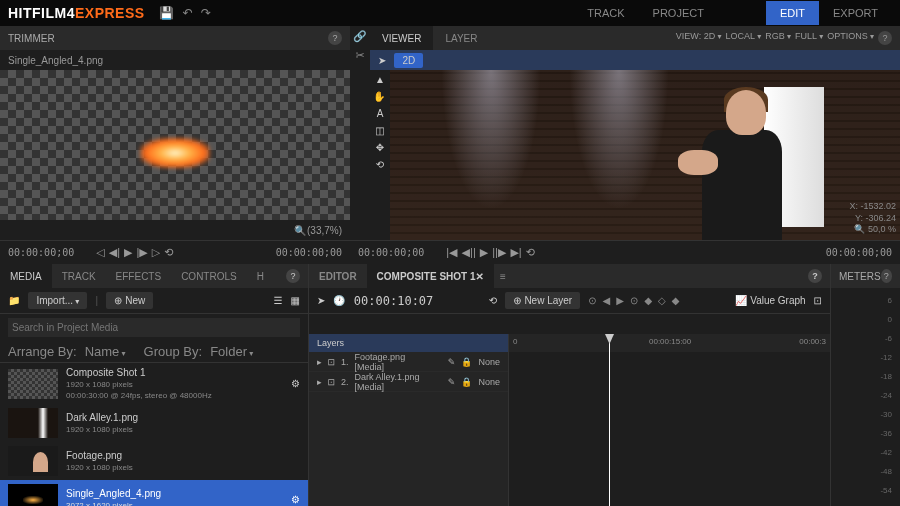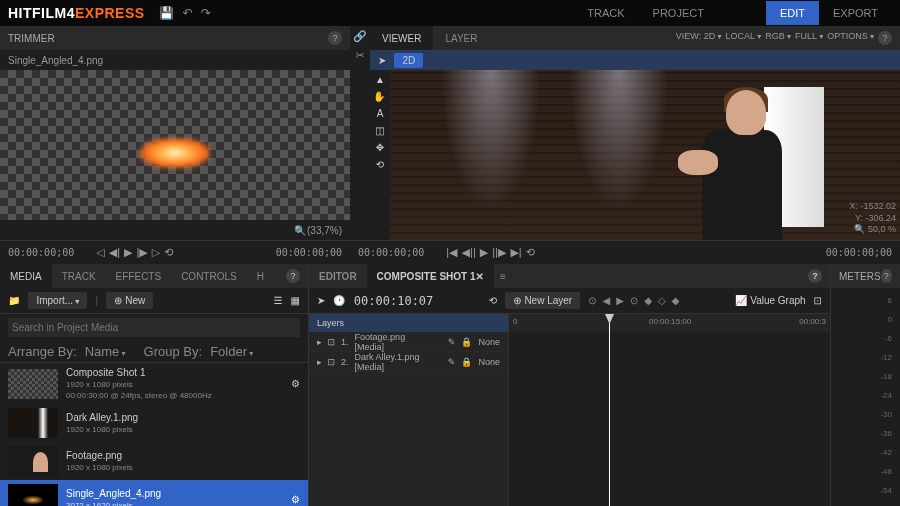--- a/index.html
+++ b/index.html
@@ -81,21 +81,21 @@
 .media-name { font-size: 10px; }
 .media-meta { font-size: 8px; color: #888; }
 .media-item.selected .media-meta { color: #ddd; }
 
 .timeline-panel { flex: 1; display: flex; flex-direction: column; background: #1e1e1e; border-left: 1px solid #333; }
 .tl-tabs { height: 24px; background: #2a2a2a; display: flex; align-items: center; font-weight: bold; }
 .tl-toolbar { height: 26px; display: flex; align-items: center; padding: 0 8px; gap: 8px; border-bottom: 1px solid #333; font-size: 10px; }
 .tl-toolbar .tc { font-family: monospace; font-size: 12px; color: #ccc; }
 .tl-icons { display: flex; gap: 6px; color: #888; }
 .tl-icons span { cursor: pointer; }
-.tl-body { flex: 1; display: flex; }
+.tl-body { flex: 1; display: flex; margin-top: 20px; }
 .tl-left { width: 200px; background: #252525; border-right: 1px solid #333; }
 .tl-left-header { height: 18px; background: #2a3a5a; padding: 0 8px; display: flex; align-items: center; font-size: 9px; }
 .layer-row { height: 20px; display: flex; align-items: center; padding: 0 8px; gap: 6px; font-size: 9px; color: #aaa; border-bottom: 1px solid #2a2a2a; }
 .tl-right { flex: 1; background: #1e1e1e; position: relative; }
 .ruler { height: 18px; background: #252525; position: relative; font-size: 8px; color: #888; }
 .ruler span { position: absolute; top: 3px; }
 .playhead { position: absolute; top: 0; bottom: 0; width: 1px; background: #fff; }
 .playhead::before { content: ''; position: absolute; top: 0; left: -4px; width: 9px; height: 10px; background: #ccc; clip-path: polygon(0 0, 100% 0, 50% 100%); }
 
 .meters-panel { width: 70px; background: #1e1e1e; border-left: 1px solid #333; }

